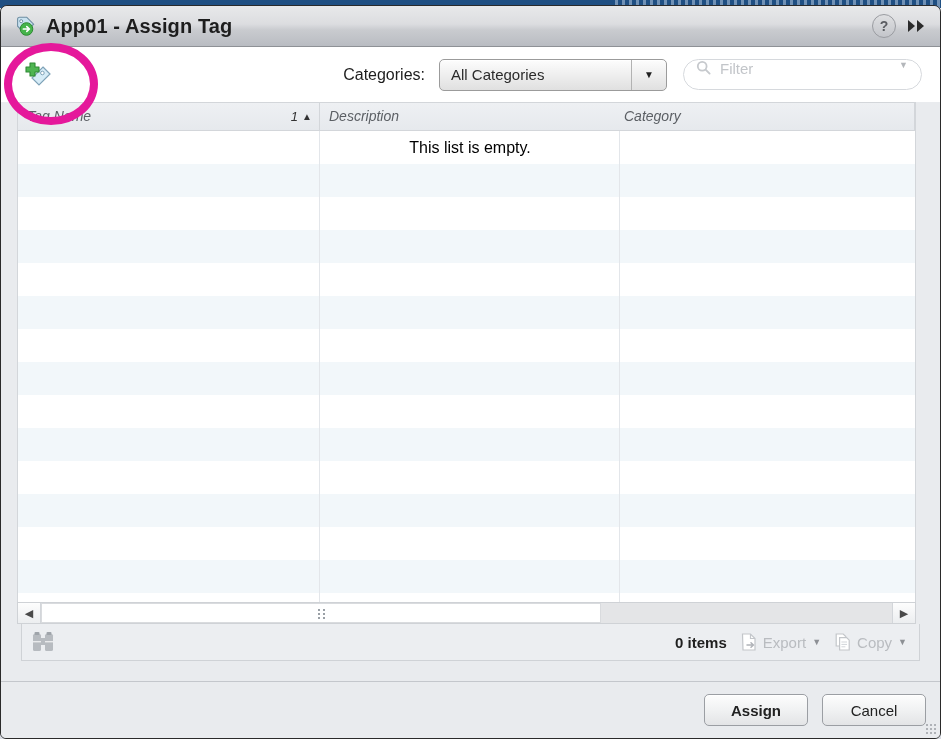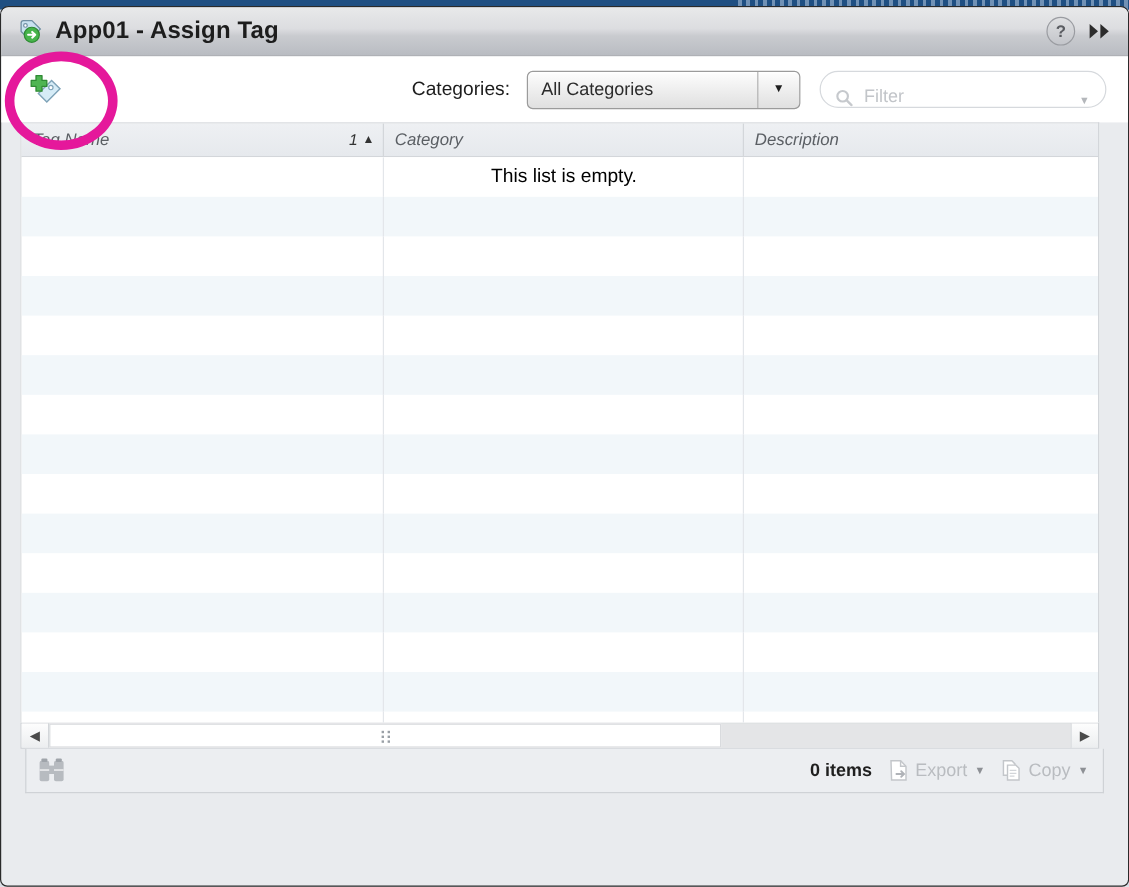--- a/index.html
+++ b/index.html
@@ -74,21 +74,21 @@
   }
   .combo .combo-text{flex:1;padding-left:11px;font-size:15px;color:#2b2b2b;white-space:nowrap;overflow:hidden;}
   .combo .combo-sep{width:1px;height:30px;background:#b2b2b2;}
   .combo .combo-arrow{
     width:34px;display:flex;align-items:center;justify-content:center;
     font-size:10px;color:#1f1f1f;
   }
   .filterbox{
     margin-left:16px;width:239px;height:31px;box-sizing:border-box;
     background:#fff;border:1px solid #d6d9dd;border-radius:16px;
-    display:flex;align-items:flex-end;cursor:text;
+    display:flex;align-items:flex-start;cursor:text;
   }
   .filterbox .mag{margin-left:12px;width:15px;height:15px;position:relative;flex:none;}
   .filterbox .ftext{flex:1;margin-left:9px;font-size:15px;color:#c2c5c9;white-space:nowrap;}
   .filterbox .fcaret{margin-right:13px;font-size:9px;color:#b4b7bb;}
   
   #table-wrap{
     position:relative;margin:0 16px;
     width:899px;box-sizing:border-box;
     border:1px solid #d3d6da;border-bottom:none;
     background:#fff;
@@ -243,25 +243,25 @@
 
   <div id="table-wrap">
     <div id="table-head">
       <div class="th tagname">
         <span>Tag Name</span>
         <span class="sortbox">
           <span>1</span>
           <span class="caret">▲</span>
         </span>
       </div>
+      <div class="th description">
+        <span>Description</span>
+      </div>
       <div class="th category">
         <span>Category</span>
-      </div>
-      <div class="th description">
-        <span>Description</span>
       </div>
     </div>
     <div id="table-body">
         <div class="trow">
           <div class="td c1"></div>
           <div class="td c2"></div>
           <div class="td c3"></div>
         </div>
         <div class="trow alt">
           <div class="td c1"></div>
@@ -386,16 +386,21 @@
             <path d="M4.6 4.6 h7 l2.6 2.6 V17 h-9.6 Z" fill="#ffffff" stroke="#c3c6ca" stroke-width="1.2"></path>
             <path d="M6.4 9 h5.6 M6.4 11.4 h5.6 M6.4 13.8 h4" stroke="#d2d5d9" stroke-width="1"></path>
           </svg>
         </span>
         <span>Copy</span>
         <span class="dcaret">▼</span>
       </div>
     </div>
   </div>
 
+  <div id="footer">
+    <div class="btn primary">Assign</div>
+    <div class="btn">Cancel</div>
+    <div class="resize-grip"></div>
+  </div>
 
 </div>
 
 <div id="annotation"></div>
 
 </body></html>

